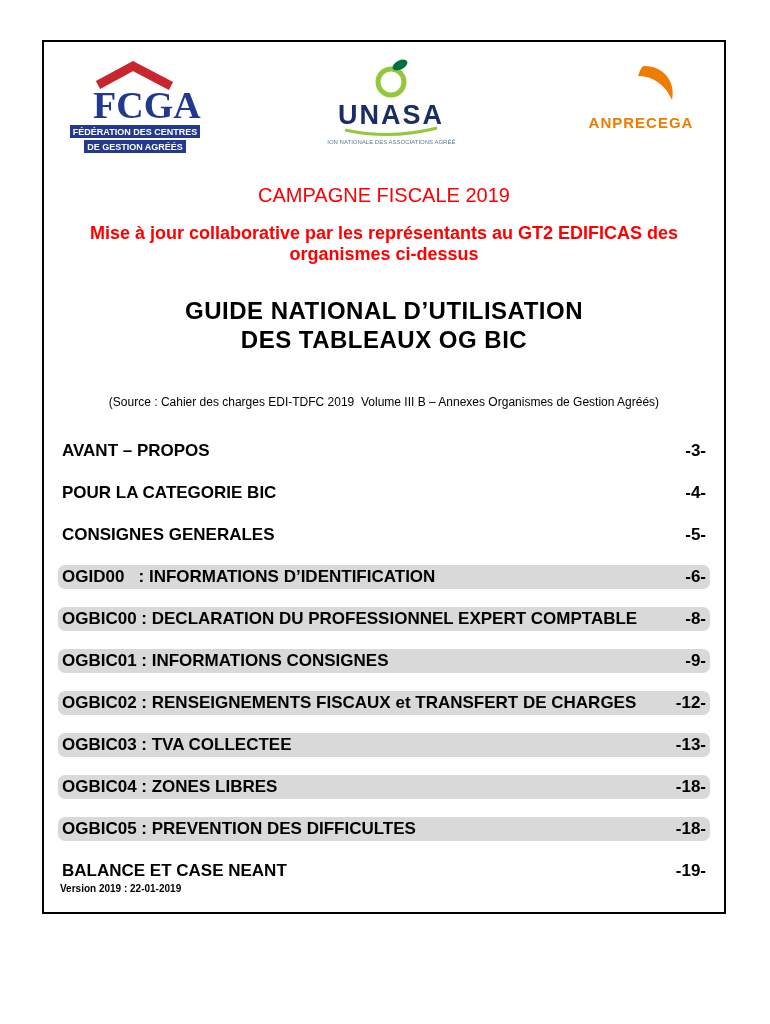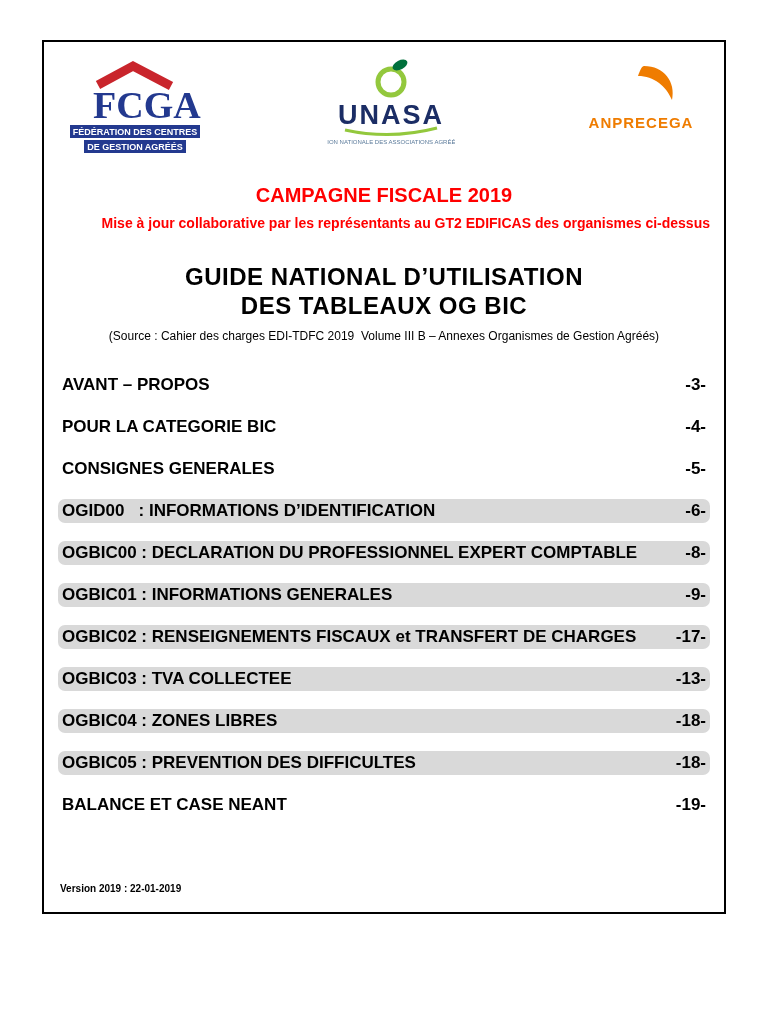--- a/index.html
+++ b/index.html
@@ -8,27 +8,27 @@
     font-family: "Liberation Sans", sans-serif; color: #000; overflow: hidden;
   }
   .page-border {
     position: absolute; left: 42px; top: 40px; width: 684px; height: 874px;
     border: 2px solid #000; box-sizing: border-box; padding: 14px 14px;
   }
   .logos-row {
     display: flex; justify-content: space-between; align-items: flex-start;
     padding: 2px 8px 0 10px; height: 118px;
   }
-  .campaign-title { text-align: center; color: #ff0000; font-weight: bold; font-size: 20px; margin-top: 8px; }
-  .campaign-subtitle { text-align: right; color: #ff0000; font-weight: bold; font-size: 14px; margin-top: 8px; }
+  .campaign-title { text-align: center; color: #ff0000; font-weight: normal; font-size: 20px; margin-top: 8px; }
+  .campaign-subtitle { text-align: center; color: #ff0000; font-weight: bold; font-size: 18px; margin-top: 16px; }
   .main-title {
     text-align: center; font-weight: bold; font-size: 24px; letter-spacing: 0.5px;
     margin: 32px 0 0 0; line-height: 1.2; color: #000;
   }
-  .source-line { text-align: center; font-size: 12px; margin-top: 8px; white-space: pre; }
+  .source-line { text-align: center; font-size: 12px; margin-top: 40px; white-space: pre; }
   .toc { margin-top: 30px; }
   .toc-row {
     display: flex; justify-content: space-between; align-items: center;
     padding: 2px 4px; margin-bottom: 18px; font-weight: bold; font-size: 17px;
   }
   .toc-row.hl { background: #d9d9d9; border-radius: 7px; }
   .toc-label { white-space: pre; }
   .toc-page { white-space: nowrap; }
   .version { position: absolute; left: 16px; bottom: 18px; font-size: 10px; font-weight: bold; text-align: right; }
   svg text { user-select: none; }
@@ -96,27 +96,27 @@
         <span class="toc-label">OGID00   : INFORMATIONS D’IDENTIFICATION</span>
         <span class="toc-page">-6-</span>
       </div>
 
       <div class="toc-row hl">
         <span class="toc-label">OGBIC00 : DECLARATION DU PROFESSIONNEL EXPERT COMPTABLE</span>
         <span class="toc-page">-8-</span>
       </div>
 
       <div class="toc-row hl">
-        <span class="toc-label">OGBIC01 : INFORMATIONS GENERALES</span>
+        <span class="toc-label">OGBIC01 : INFORMATIONS CONSIGNES</span>
         <span class="toc-page">-9-</span>
       </div>
 
       <div class="toc-row hl">
         <span class="toc-label">OGBIC02 : RENSEIGNEMENTS FISCAUX et TRANSFERT DE CHARGES</span>
-        <span class="toc-page">-17-</span>
+        <span class="toc-page">-12-</span>
       </div>
 
       <div class="toc-row hl">
         <span class="toc-label">OGBIC03 : TVA COLLECTEE</span>
         <span class="toc-page">-13-</span>
       </div>
 
       <div class="toc-row hl">
         <span class="toc-label">OGBIC04 : ZONES LIBRES</span>
         <span class="toc-page">-18-</span>

